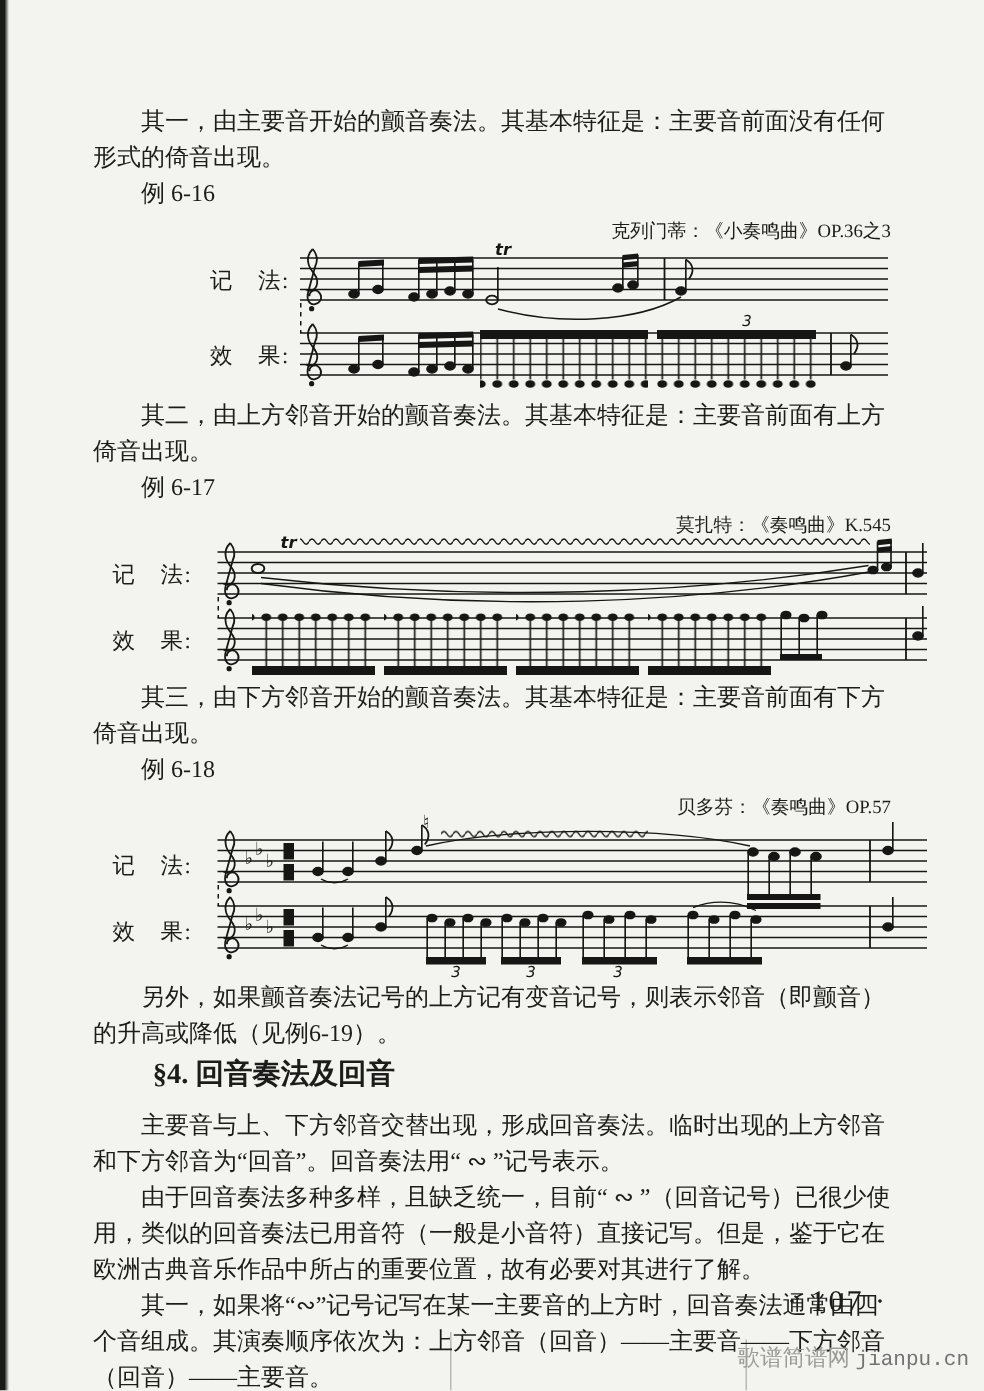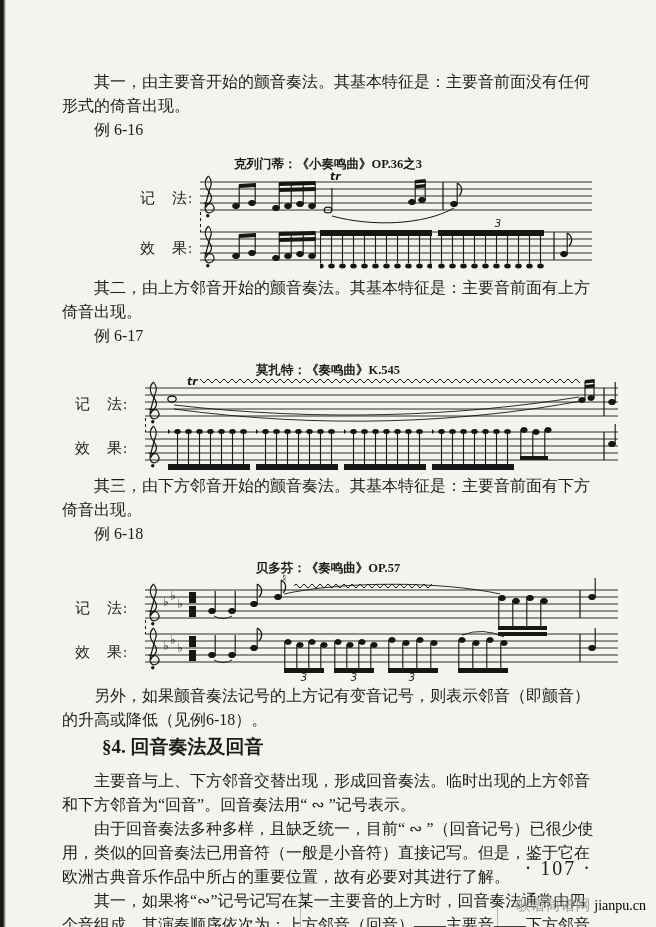--- a/index.html
+++ b/index.html
@@ -7,30 +7,30 @@
     width:656px;height:927px;position:relative;overflow:hidden;
     background:#f3f3ef;color:#1c1c1a;
     font-family:"Liberation Serif","DejaVu Serif",serif;
   }
   .scan-edge{position:absolute;left:0;top:0;width:6px;height:927px;
     background:linear-gradient(90deg,#191917 0 3px,#79797500 6px);}
   .scan-mark{position:absolute;width:1px;background:#b9b9b4;}
   .content{position:absolute;left:62px;top:70px;width:532px;font-size:16px;line-height:24px;}
   p{margin:0;text-indent:2em;}
   .ex-label{text-indent:2em;}
-  .attr{text-align:center;font-size:12.5px;line-height:16px;margin-top:14px;font-weight:bold;}
+  .attr{text-align:right;font-size:12.5px;line-height:16px;margin-top:4px;}
   .score{position:relative;width:532px;}
   .score svg{position:absolute;left:0;top:0;overflow:visible;}
   .stafflabel{position:absolute;font-size:15px;letter-spacing:1px;white-space:pre;}
   .heading{font-size:19px;font-weight:bold;margin:2px 0 9px 2.1em;line-height:26px;}
   .spacer-s{height:2px;}
   .footer-page{position:absolute;top:857px;right:64px;font-size:20px;letter-spacing:2px;}
   .watermark{position:absolute;top:896px;right:10px;font-size:15px;white-space:nowrap;}
   .wm-site{color:#9b9b97;text-align:center;}
-  .wm-url{color:#000000;font-family:Liberation Serif, serif;font-size:14px;}
+  .wm-url{color:#737373;font-family:Liberation Mono, monospace;font-size:14px;}
   svg text{font-family:"DejaVu Sans","Liberation Sans",sans-serif;fill:#161614;}
   svg .tr{font-size:11px;font-style:italic;font-weight:bold;}
   svg .trip{font-size:10px;font-style:italic;}
   svg .acc{font-size:12px;}
 </style>
 </head>
 <body>
 
 <svg width="0" height="0" style="position:absolute" aria-hidden="true">
   <defs>
@@ -341,21 +341,21 @@
             <line x1="533.2" y1="72" x2="533.2" y2="52" stroke-width="1.1"></line>
         </g>
         <text class="trip" x="242" y="105" text-anchor="middle">3</text>
         <text class="trip" x="292" y="105" text-anchor="middle">3</text>
         <text class="trip" x="350" y="105" text-anchor="middle">3</text>
       </svg>
     </div>
   </div>
 
   <div class="spacer-s"></div>
-  <p>另外，如果颤音奏法记号的上方记有变音记号，则表示邻音（即颤音）的升高或降低（见例6-18）。</p>
+  <p>另外，如果颤音奏法记号的上方记有变音记号，则表示邻音（即颤音）的升高或降低（见例6-19）。</p>
 
   <div class="heading">§4. 回音奏法及回音</div>
 
   <p>主要音与上、下方邻音交替出现，形成回音奏法。临时出现的上方邻音和下方邻音为“回音”。回音奏法用“ ∾ ”记号表示。</p>
   <p>由于回音奏法多种多样，且缺乏统一，目前“ ∾ ”（回音记号）已很少使用，类似的回音奏法已用音符（一般是小音符）直接记写。但是，鉴于它在欧洲古典音乐作品中所占的重要位置，故有必要对其进行了解。</p>
   <p>其一，如果将“∾”记号记写在某一主要音的上方时，回音奏法通常由四个音组成。其演奏顺序依次为：上方邻音（回音）——主要音——下方邻音（回音）——主要音。</p>
 
 </div>
 
 <div class="footer-page">· 107 ·</div>

